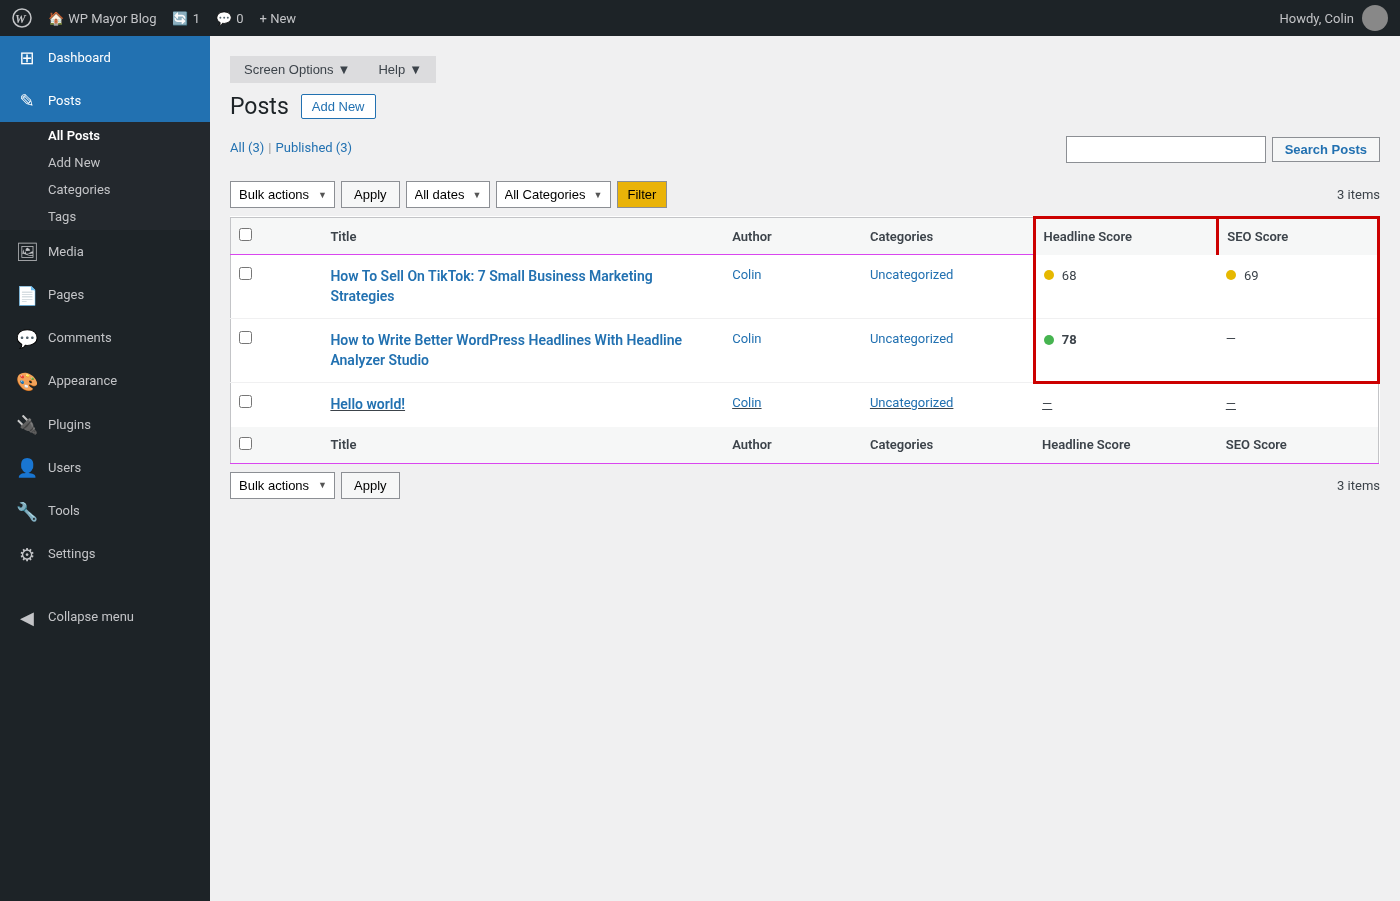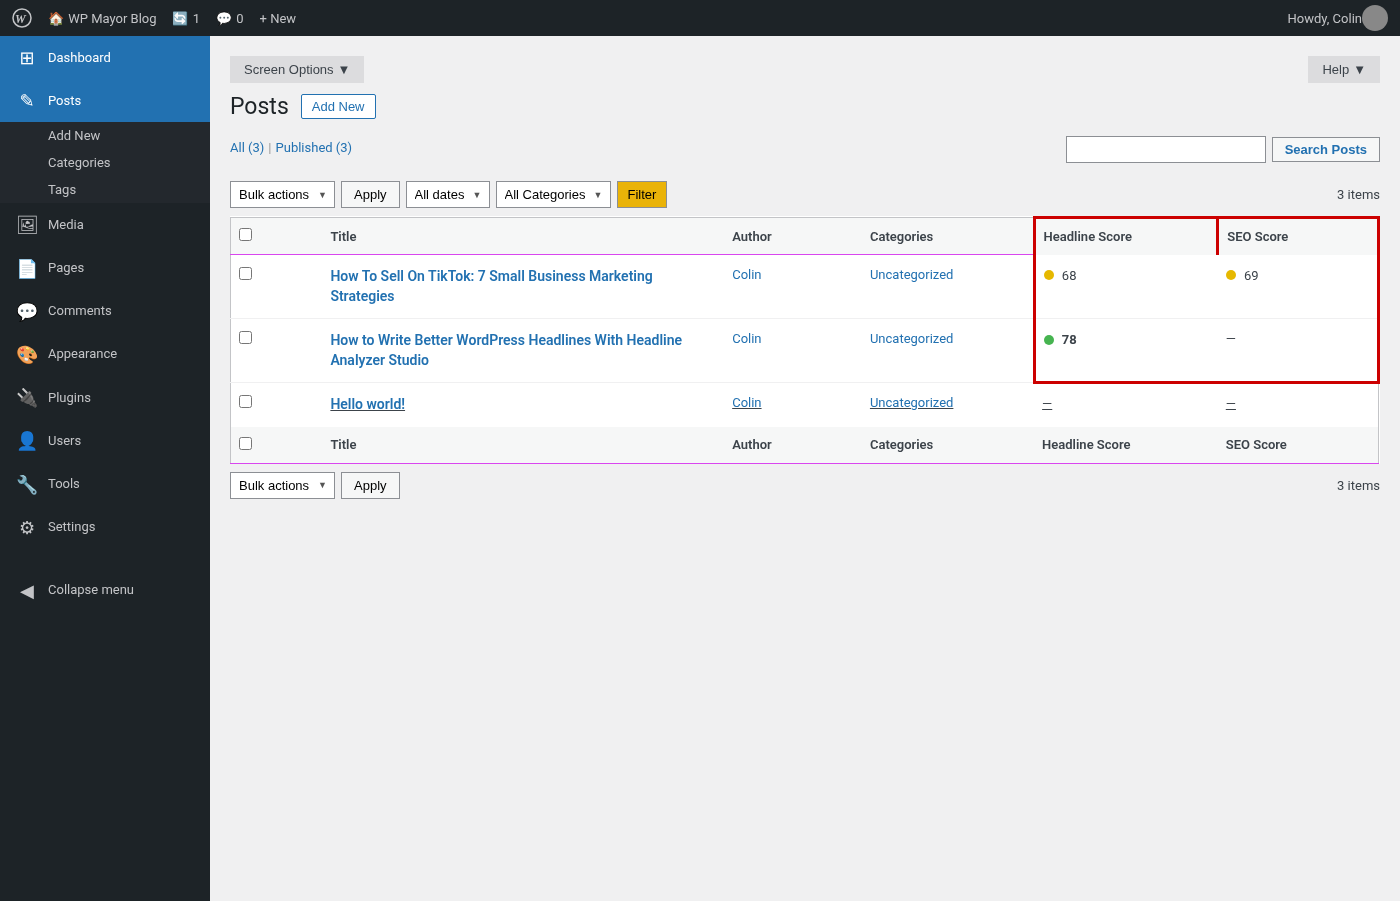--- a/index.html
+++ b/index.html
@@ -23,20 +23,21 @@
       font-size: 13px;
       display: flex;
       align-items: center;
       gap: 4px;
       cursor: pointer;
     }
     .adminbar-right {
       margin-left: auto;
       display: flex;
       align-items: center;
+      gap: 8px;
     }
     .adminbar-howdy { color: #c3c4c7; font-size: 13px; }
     .adminbar-avatar {
       width: 26px; height: 26px;
       background: #888;
       border-radius: 50%;
       display: inline-block;
     }
 
     
@@ -78,21 +79,21 @@
     
     #wpcontent {
       flex: 1;
       padding: 20px 20px 20px 20px;
       background: #f0f0f1;
     }
 
     
     .screen-meta-bar {
       display: flex;
-      justify-content: space-between;
+      justify-content: flex-start;
       gap: 0;
       margin-bottom: 10px;
     }
     .screen-meta-btn {
       background: #dcdcde;
       border: none;
       padding: 6px 14px;
       font-size: 13px;
       cursor: pointer;
       display: flex;
@@ -329,20 +330,21 @@
   <div id="adminmenu">
     <div class="menu-item active">
       <span class="icon">⊞</span>
       <span>Dashboard</span>
     </div>
     <div class="menu-item current-section" style="background:#2271b1;">
       <span class="icon">✎</span>
       <span>Posts</span>
     </div>
     <div class="submenu">
+      <div class="submenu-item active">All Posts</div>
       <div class="submenu-item">Add New</div>
       <div class="submenu-item">Categories</div>
       <div class="submenu-item">Tags</div>
     </div>
     <div class="menu-item">
       <span class="icon">🖼</span>
       <span>Media</span>
     </div>
     <div class="menu-item">
       <span class="icon">📄</span>

